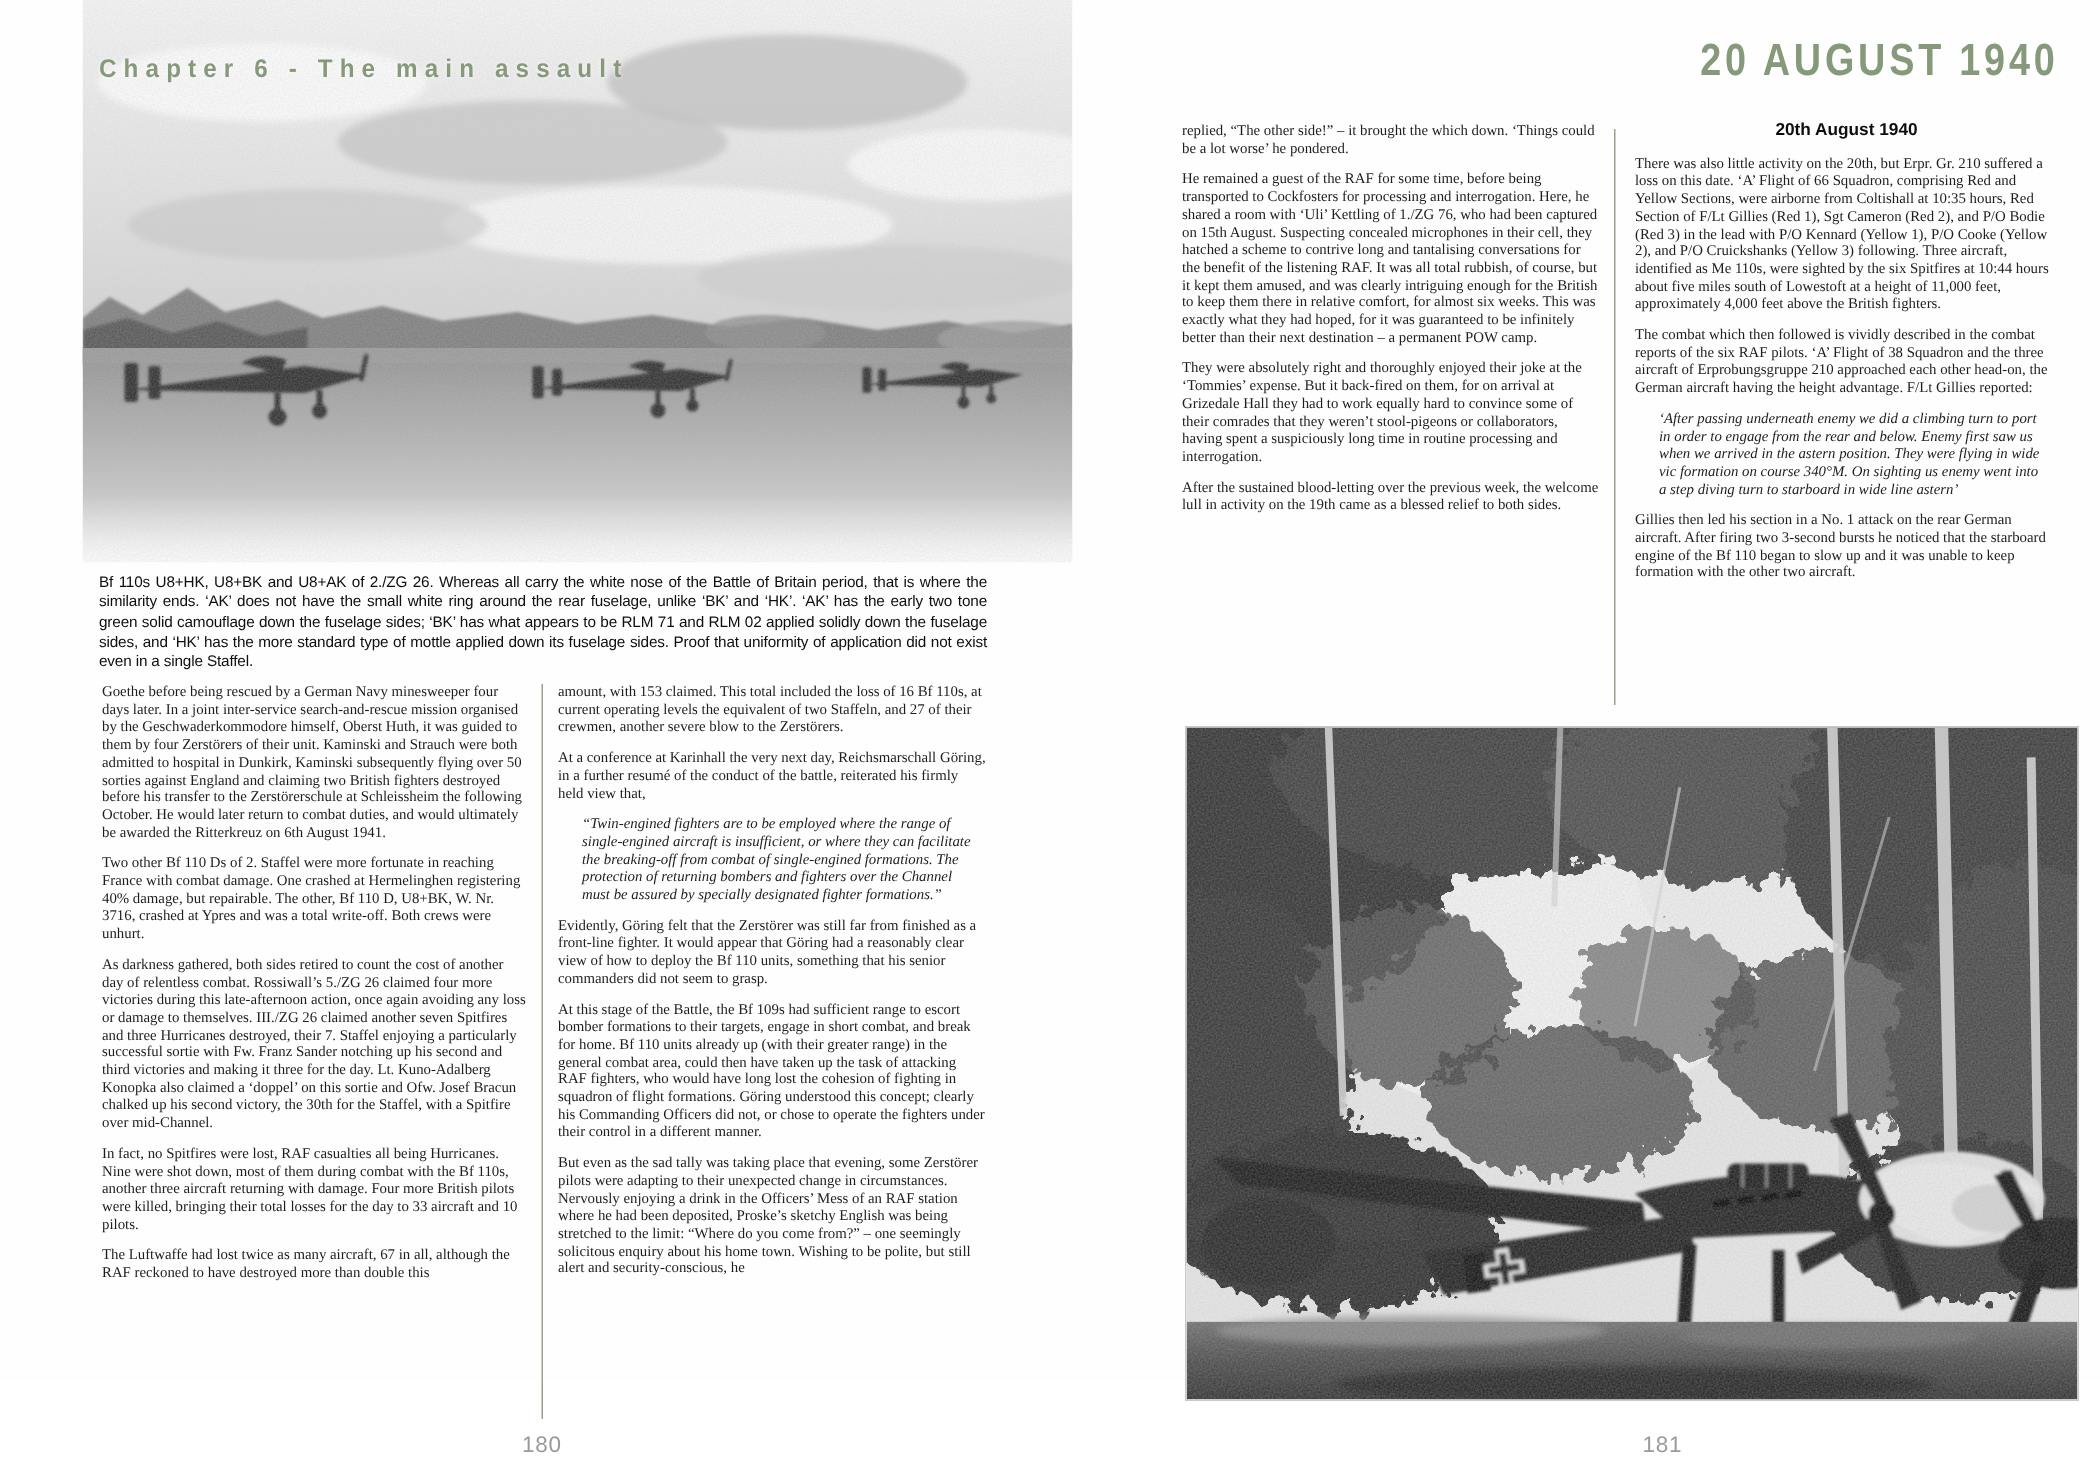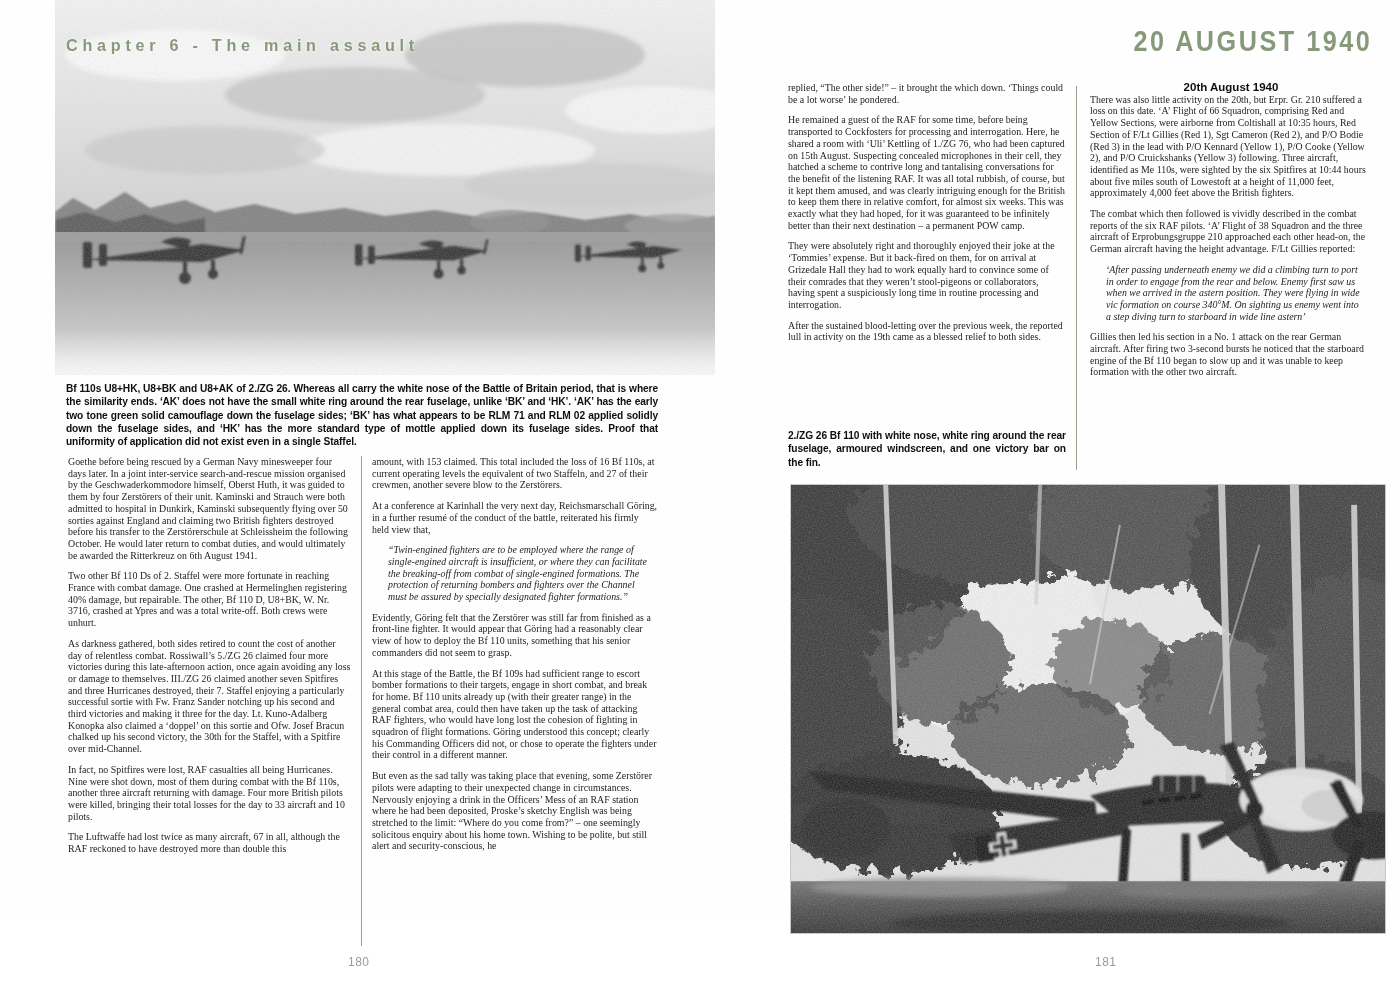--- a/index.html
+++ b/index.html
@@ -37,21 +37,21 @@
     font-family:"Liberation Sans", sans-serif;
     font-weight:700;font-size:30px;letter-spacing:3px;
     color:var(--header_green);
     transform:scaleX(.84);transform-origin:100% 50%;
     white-space:nowrap;
   }
 
   
   .caption{
     font-family:"Liberation Sans", sans-serif;
-    font-weight:700;font-size:10.2px;line-height:1.3;
+    font-weight:400;font-size:10.2px;line-height:1.3;
     letter-spacing:-.1px;color:#0e0e0e;
     text-align:justify;
   }
   .caption-left{position:absolute;left:66px;top:382px;width:592px;}
   .caption-right{position:absolute;left:788px;top:429px;width:278px;}
 
   
   .bodycol{position:absolute;font-size:9.9px;line-height:11.7px;color:#1d1d1d;}
   .bodycol p{margin-bottom:9px;}
   .bodycol p:last-child{margin-bottom:0;}
@@ -59,33 +59,33 @@
     font-style:italic;
     margin:0 6px 9px 16px;
   }
   .col-l1{left:68px;top:456px;width:284px;}
   .col-l2{left:372px;top:456px;width:286px;}
   .col-r1{left:788px;top:82px;width:278px;}
   .col-r2{left:1090px;top:82px;width:282px;}
   .col-heading{
     font-family:"Liberation Sans", sans-serif;
     font-weight:700;font-size:11.5px;
-    text-align:center;color:#0e0e0e;
+    text-align:center;margin-bottom:10px;color:#0e0e0e;
   }
 
   
   .vrule{position:absolute;width:1px;background:var(--rule_olive);}
   .vrule-left{left:361px;top:456px;height:490px;}
   .vrule-right{left:1076px;top:86px;height:384px;}
 
   
   .pagenum{
     position:absolute;top:955px;
     font-family:"Liberation Sans", sans-serif;
-    font-size:12px;color:#9a9a9a;letter-spacing:.5px;
+    font-size:15px;color:#9a9a9a;letter-spacing:.5px;
   }
   .pagenum-left{left:348px;}
   .pagenum-right{left:1095px;}
 </style>
 </head>
 <body>
 
 <div class="spread">
 
   <div class="photo photo-airfield">
@@ -204,24 +204,23 @@
   </div>
 
   <div class="pagenum pagenum-left">180</div>
 
   <div class="date-header">20 AUGUST 1940</div>
 
   <div class="bodycol col-r1">
     <p>replied, “The other side!” – it brought the which down. ‘Things could be a lot worse’ he pondered.</p>
     <p>He remained a guest of the RAF for some time, before being transported to Cockfosters for processing and interrogation. Here, he shared a room with ‘Uli’ Kettling of 1./ZG 76, who had been captured on 15th August. Suspecting concealed microphones in their cell, they hatched a scheme to contrive long and tantalising conversations for the benefit of the listening RAF.  It was all total rubbish, of course, but it kept them amused, and was clearly intriguing enough for the British to keep them there in relative comfort, for almost six weeks. This was exactly what they had hoped, for it was guaranteed to be infinitely better than their next destination – a permanent POW camp.</p>
     <p>They were absolutely right and thoroughly enjoyed their joke at the ‘Tommies’ expense. But it back-fired on them, for on arrival at Grizedale Hall they had to work equally hard to convince some of their comrades that they weren’t stool-pigeons or collaborators, having spent a suspiciously long time in routine processing and interrogation.</p>
-    <p>After the sustained blood-letting over the previous week, the reported lull in activity on the 19th came as a blessed relief to both sides.</p>
-  </div>
-
-  <p class="caption caption-right">2./ZG 26 Bf 110 with white nose, white ring around the rear fuselage, armoured windscreen, and one victory bar on the fin.</p>
+    <p>After the sustained blood-letting over the previous week, the welcome lull in activity on the 19th came as a blessed relief to both sides.</p>
+  </div>
+
 
   <div class="vrule vrule-right"></div>
 
   <div class="bodycol col-r2">
     <div class="col-heading">20th August 1940</div>
     <p>There was also little activity on the 20th, but Erpr. Gr. 210 suffered a loss on this date.  ‘A’ Flight of 66 Squadron, comprising Red and Yellow Sections, were airborne from Coltishall at 10:35 hours, Red Section of F/Lt Gillies (Red 1), Sgt Cameron (Red 2), and P/O Bodie (Red 3) in the lead with P/O Kennard (Yellow 1), P/O Cooke (Yellow 2), and P/O Cruickshanks (Yellow 3) following.  Three aircraft, identified as Me 110s, were sighted by the six Spitfires at 10:44 hours about five miles south of Lowestoft at a height of 11,000 feet, approximately 4,000 feet above the British fighters.</p>
     <p>The combat which then followed is vividly described in the combat reports of the six RAF pilots. ‘A’ Flight of 38 Squadron and the three aircraft of Erprobungsgruppe 210 approached each other head-on, the German aircraft having the height advantage. F/Lt Gillies reported:</p>
     <blockquote>‘After passing underneath enemy we did a climbing turn to port in order to engage from the rear and below. Enemy first saw us when we arrived in the astern position. They were flying in wide vic formation on course 340°M. On sighting us enemy went into a step diving turn to starboard in wide line astern’</blockquote>
     <p>Gillies then led his section in a No. 1 attack on the rear German aircraft. After firing two 3-second bursts he noticed that the starboard engine of the Bf 110 began to slow up and it was unable to keep formation with the other two aircraft.</p>
   </div>

